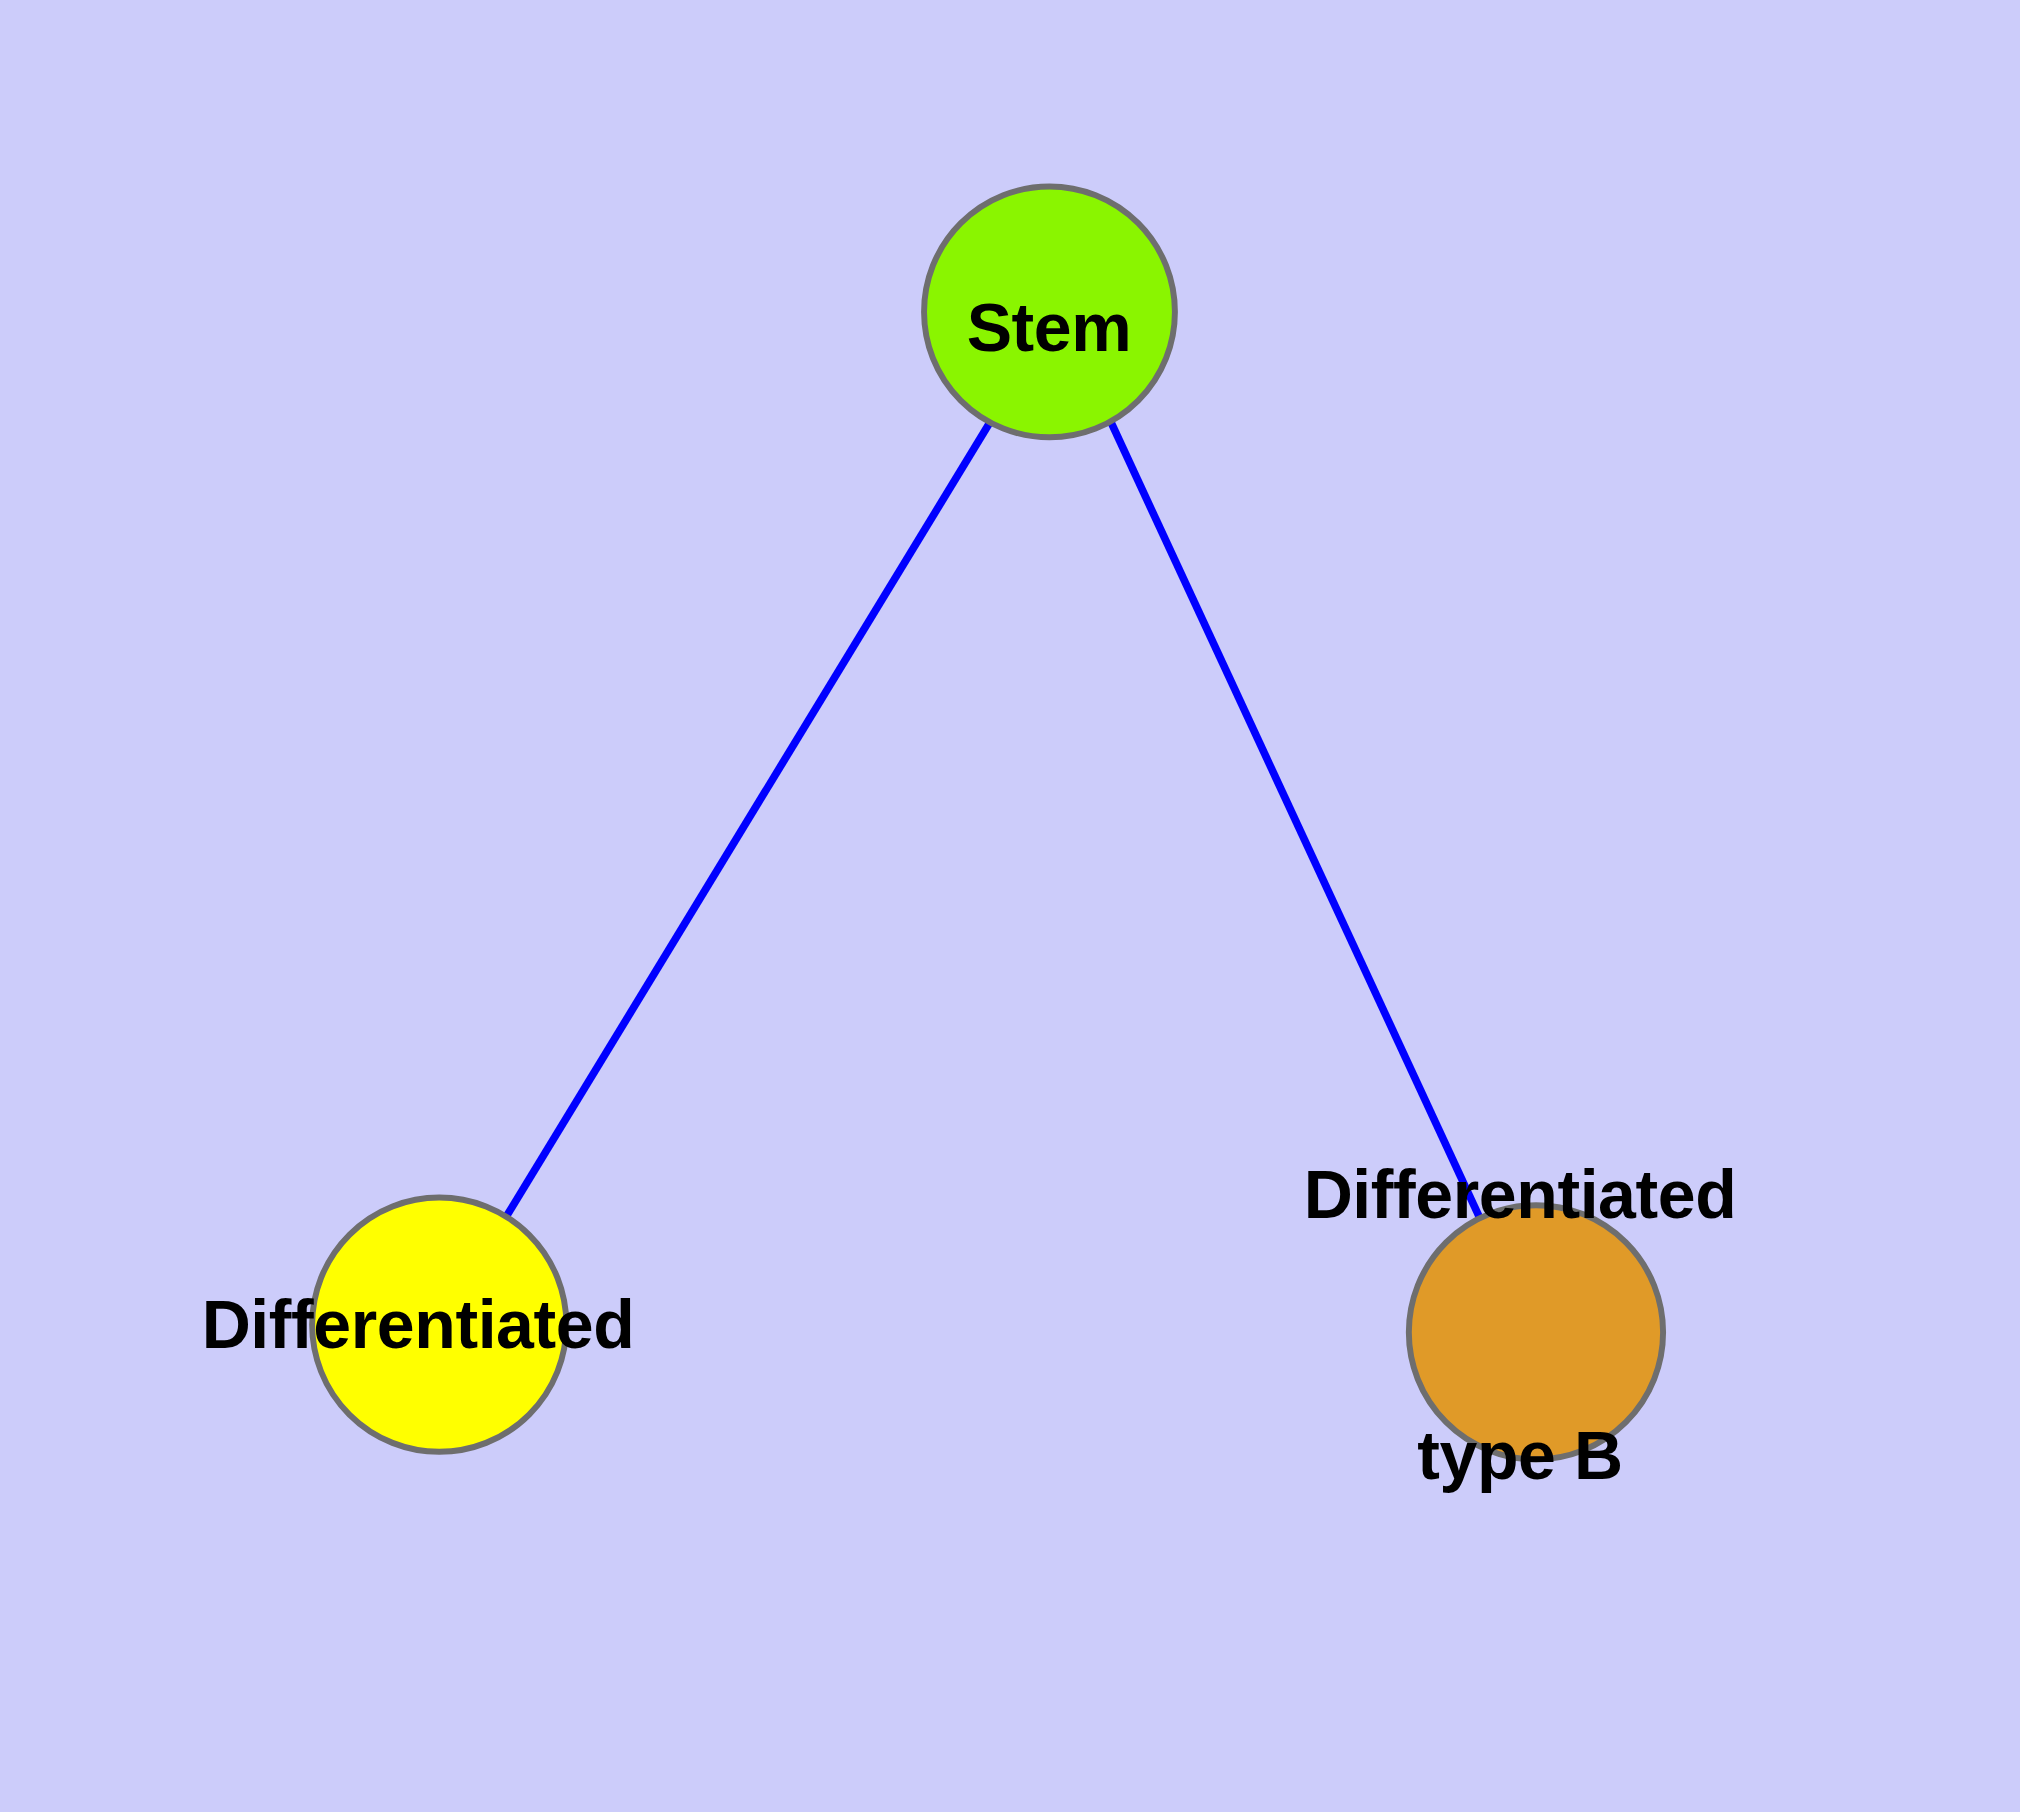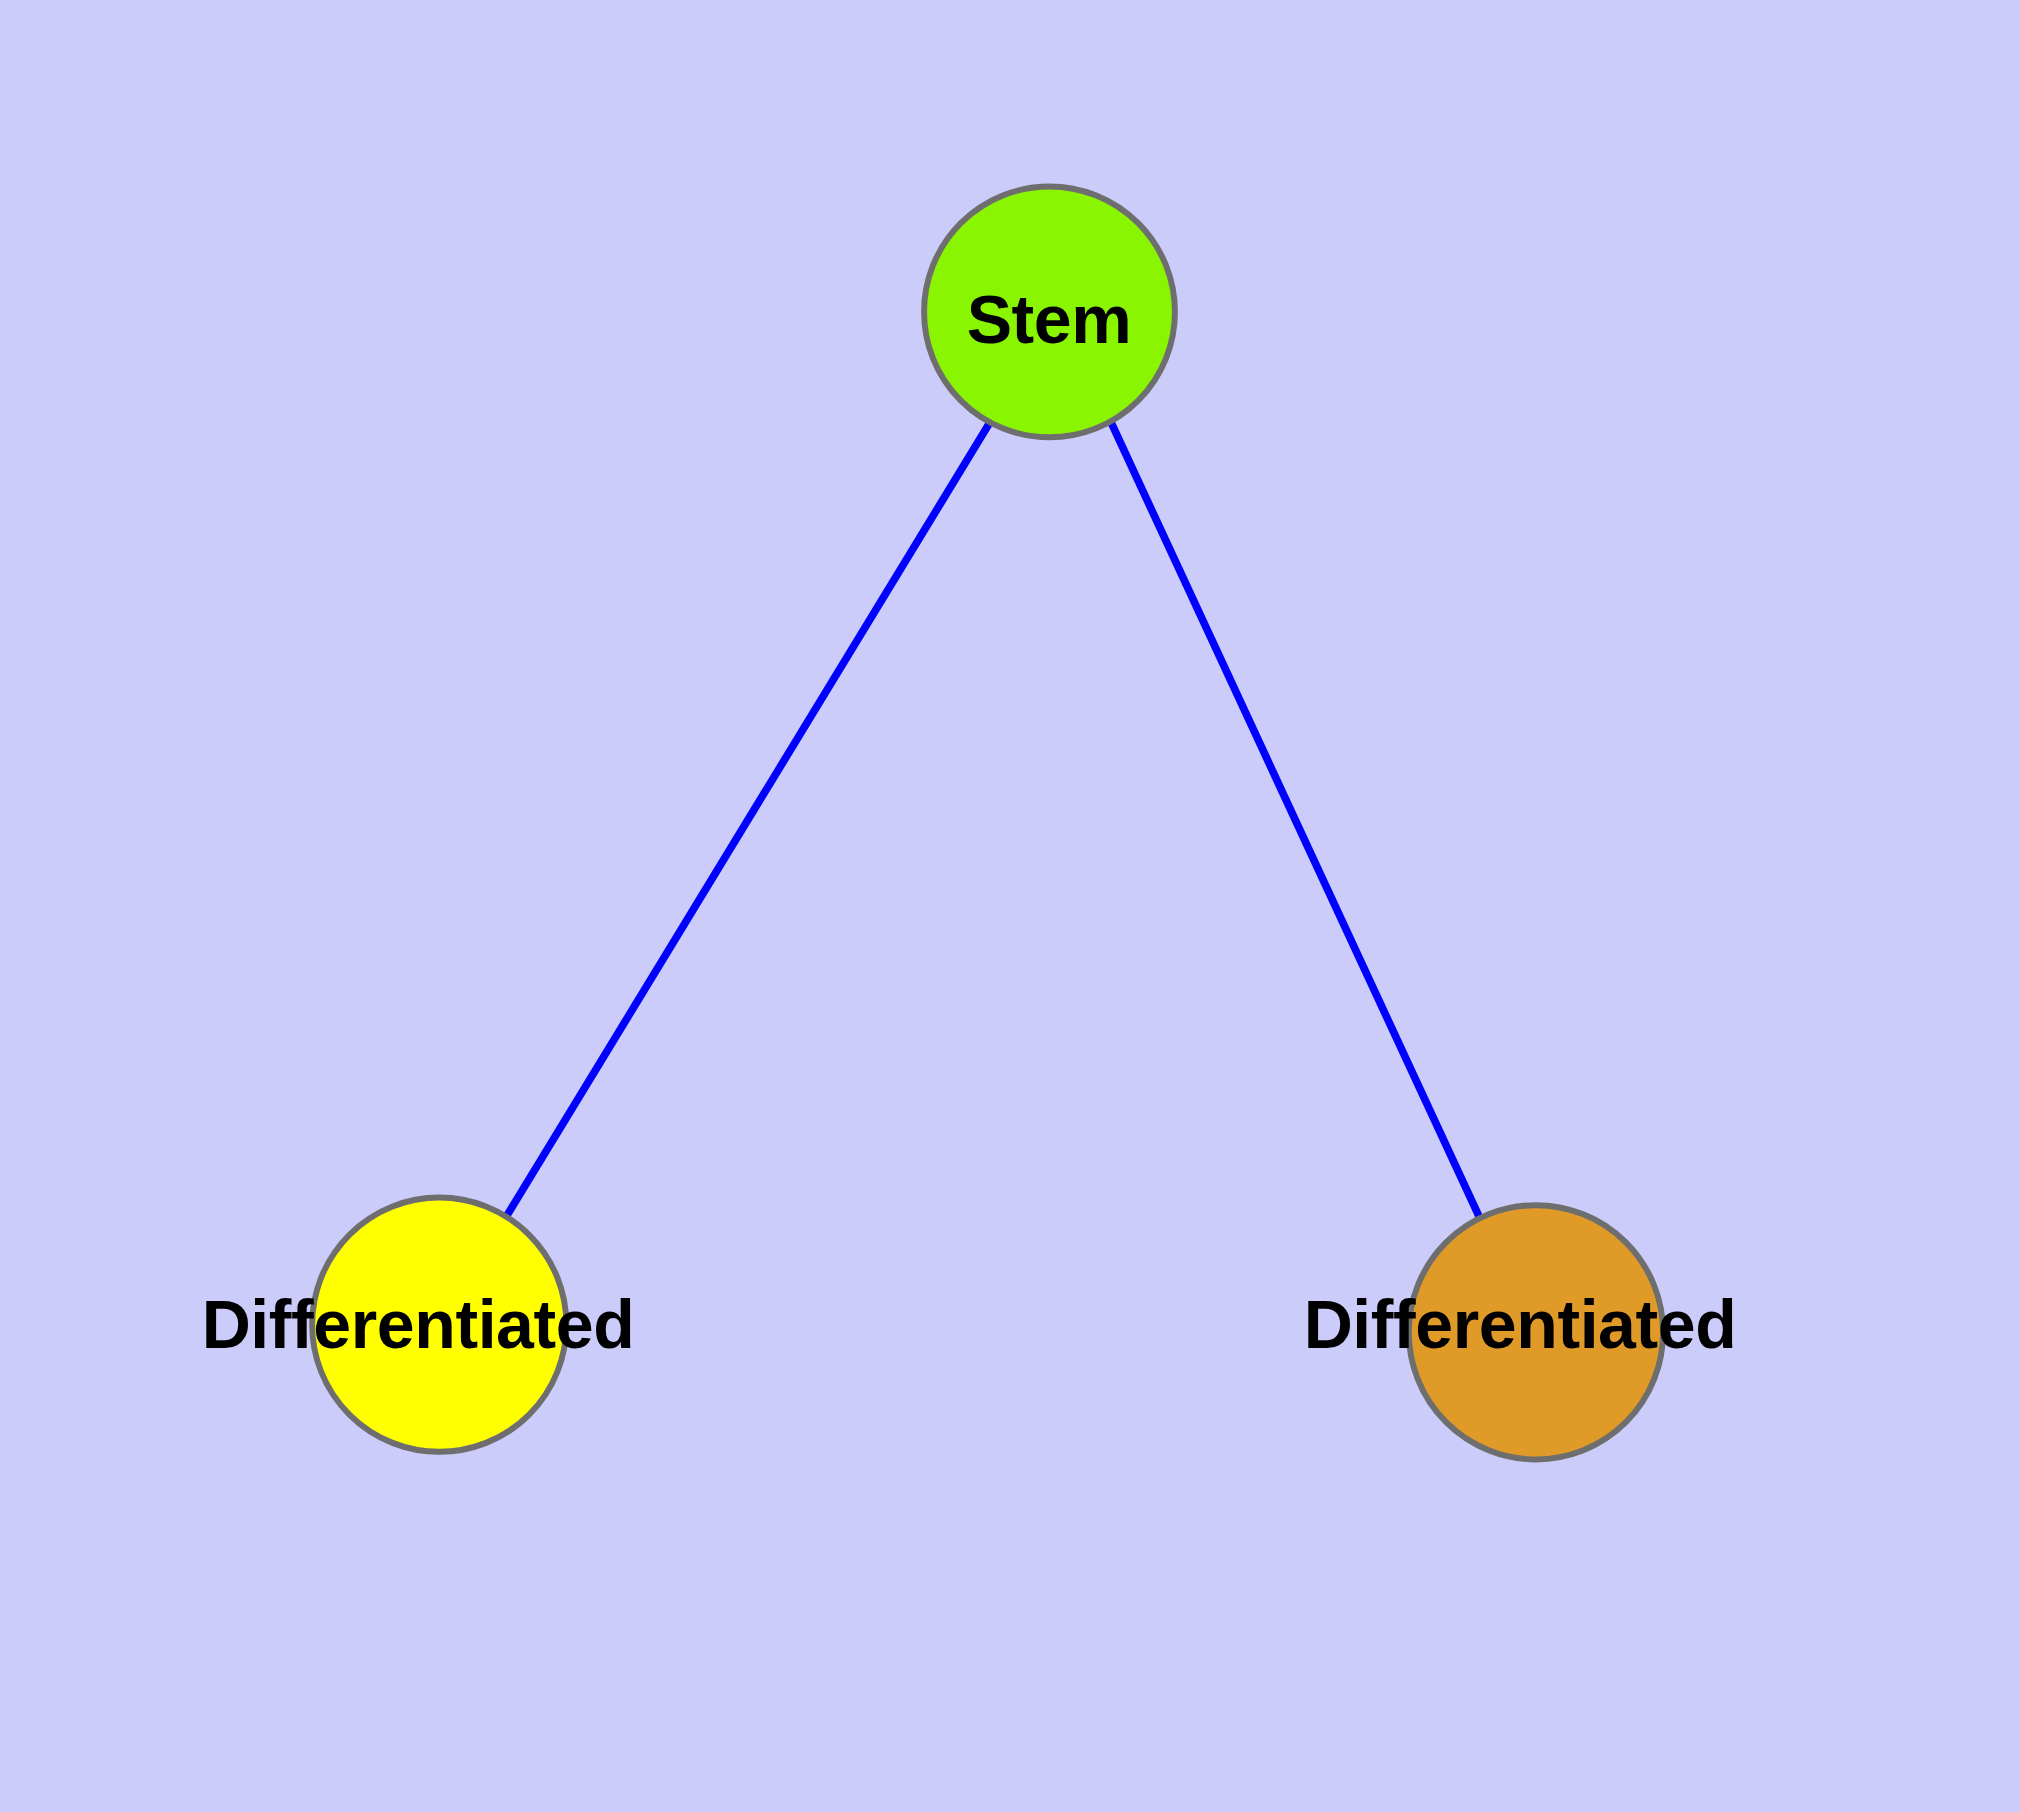--- a/index.html
+++ b/index.html
@@ -58,26 +58,27 @@
       <line class="edge-line" x1="1310" y1="497" x2="1748" y2="1442"></line>
     </g>
 
     <g>
       <circle class="node-circle" cx="1238" cy="368" r="148" fill="#8af500"></circle>
       <circle class="node-circle" cx="518" cy="1563" r="150" fill="#ffff00"></circle>
       <circle class="node-circle" cx="1812" cy="1572" r="150" fill="#e09a28"></circle>
     </g>
   </svg>
 
-  <div class="node-label" style="left:1049px; top:320px;">
+  <div class="node-label" style="left:1049px; top:328px;">
     <div>Stem</div>
   </div>
 
   <div class="node-label" style="left:418px; top:1325px;">
     <div>Differentiated</div>
   </div>
 
   <div class="node-label" style="left:1520px; top:1325px;">
     <div>Differentiated</div>
+    <div>type B</div>
   </div>
 
 </div>
 
 
 </body></html>

